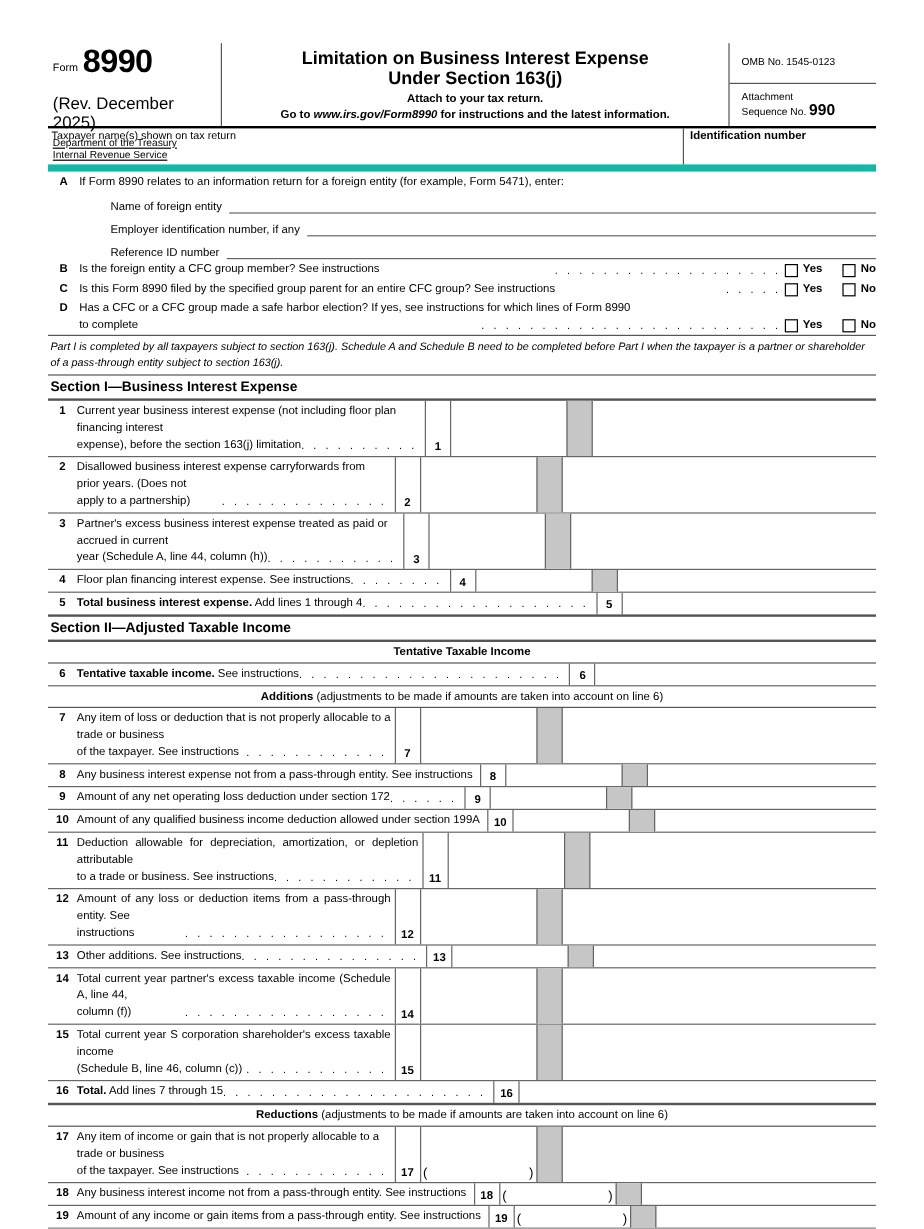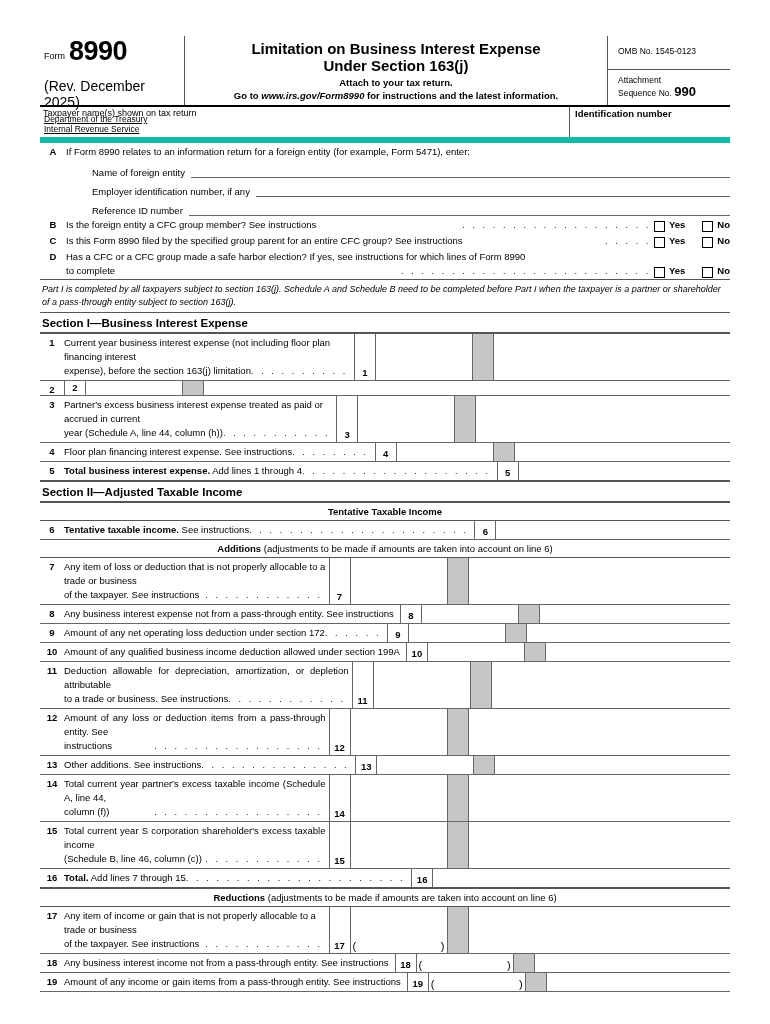--- a/index.html
+++ b/index.html
@@ -40,21 +40,21 @@
   
   .abcd{border-bottom:1px solid #555;padding-bottom:1px;}
   .qrow{display:flex;font-size:9.5px;line-height:14px;padding-top:2px;}
   .qlet{width:26px;text-align:center;font-weight:bold;flex:none;}
   .qtext{flex:1;}
   .sub{display:flex;align-items:flex-end;padding-left:52px;font-size:9.5px;margin-top:6px;}
   .sub .lbl{white-space:nowrap;}
   .sub .rule{flex:1;border-bottom:1px solid #666;margin-left:6px;height:12px;}
   .cb{width:9px;height:9px;border:1px solid #000;display:inline-block;}
   .ynl{font-size:9.5px;font-weight:bold;}
-  .ynpair{display:flex;gap:4px;align-items:flex-end;}
+  .ynpair{display:flex;gap:4px;align-items:center;}
   .ynwrap{display:flex;gap:17px;align-items:center;flex:none;}
 
   
   .partbar{display:flex;align-items:stretch;border-bottom:1px solid #000;margin-top:1px;}
   .parttag{background:#000;color:#fff;font-weight:bold;font-size:11px;padding:1px 8px 2px 6px;}
   .parttitle{font-weight:bold;font-size:11px;padding:1px 0 2px 22px;}
   .partnote{font-size:9px;font-style:italic;line-height:13px;padding:3px 2px 3px 2px;border-bottom:1px solid #555;}
   .secthead{font-size:11.5px;font-weight:bold;padding:4px 2px 3px 2px;border-bottom:2px solid #555;}
   .centerhead{text-align:center;font-size:9.5px;font-weight:bold;padding:3px 0;border-bottom:1px solid #555;}
   .centerhead span.norm{font-weight:normal;}
@@ -207,20 +207,27 @@
           </div>
     </div>
     <div class="boxnum">1</div>
     <div class="amt"></div>
     <div class="gray"></div>
     <div class="tail"></div>
   </div>
 
   <div class="lrow">
     <div class="lnum">2</div>
+    <div class="ltext">
+      <div>Disallowed business interest expense carryforwards from prior years. (Does not</div>
+      <div class="ltextflex">
+            <span class="t">apply to a partnership)</span>
+            <span class="dotfill">. . . . . . . . . . . . . .</span>
+          </div>
+    </div>
     <div class="boxnum">2</div>
     <div class="amt"></div>
     <div class="gray"></div>
     <div class="tail"></div>
   </div>
 
   <div class="lrow">
     <div class="lnum">3</div>
     <div class="ltext">
       <div>Partner's excess business interest expense treated as paid or accrued in current</div>

